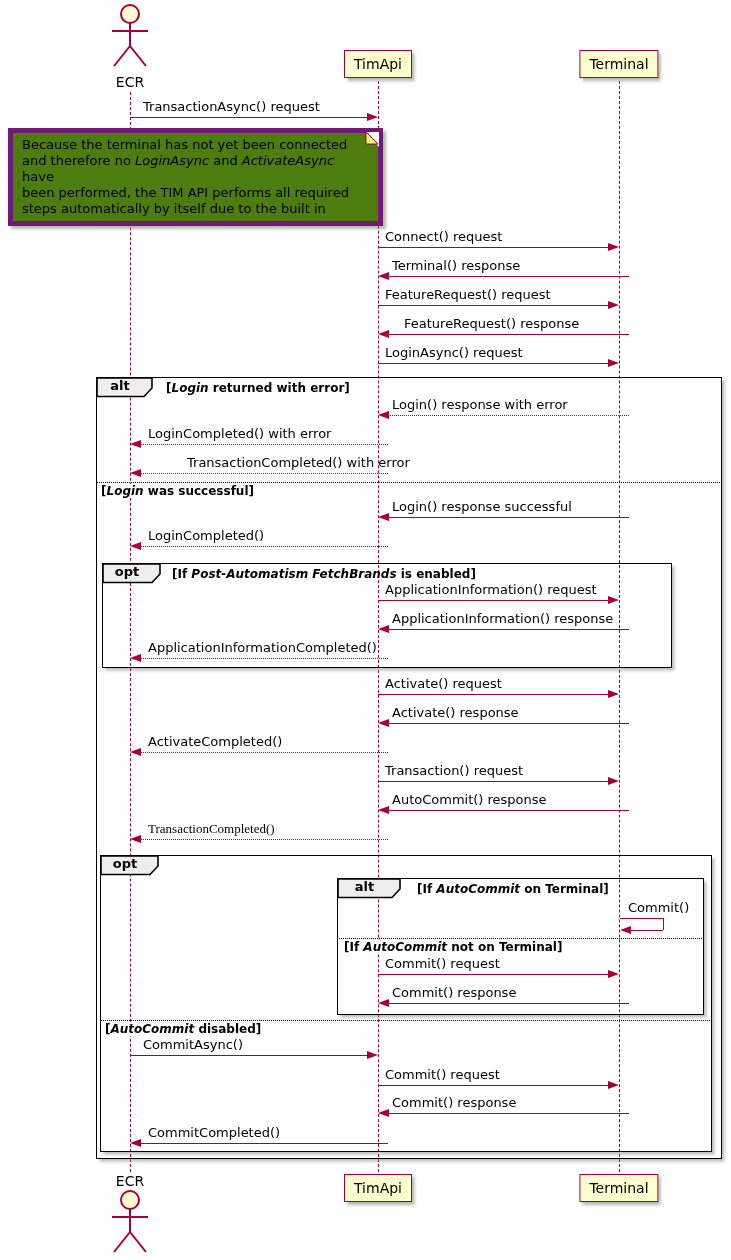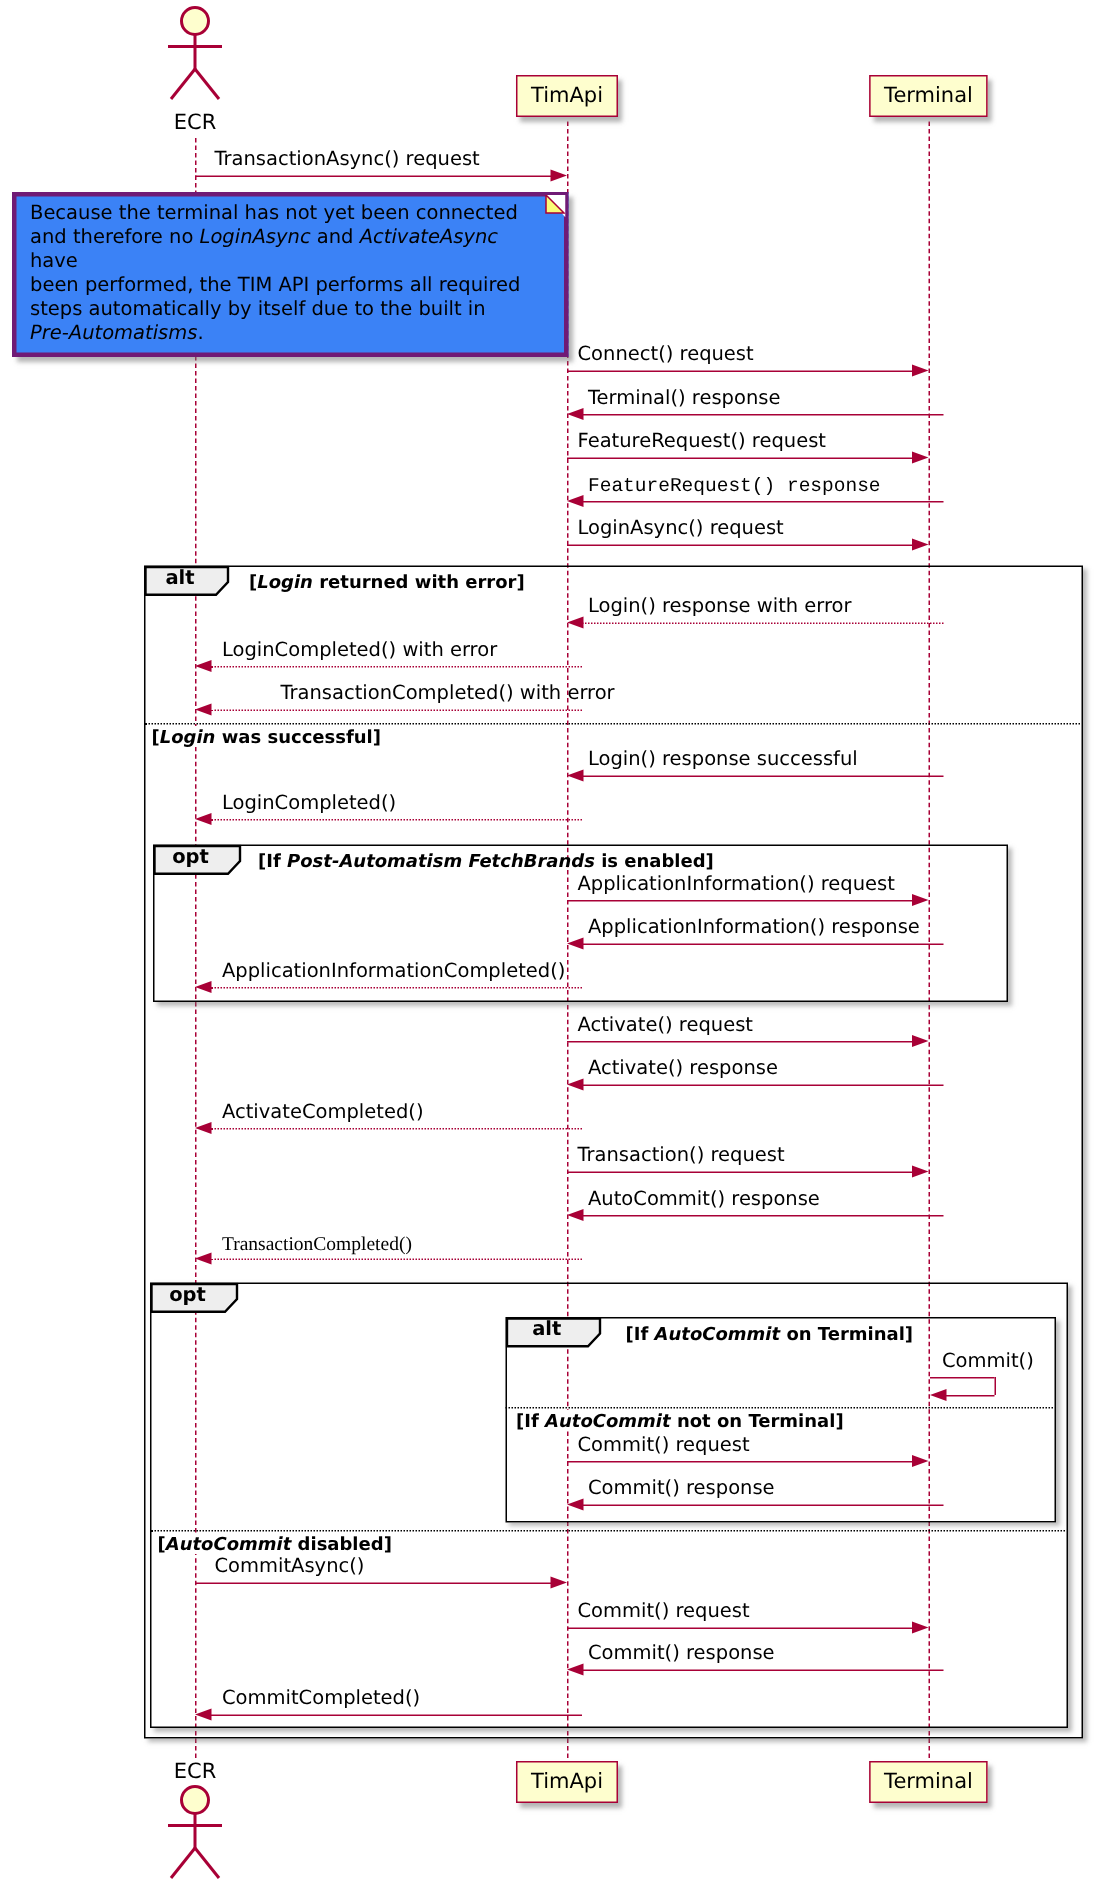--- a/index.html
+++ b/index.html
@@ -23,21 +23,21 @@
   .head.l{border-right:11px solid #A80036;}
   .vseg{position:absolute;width:0;border-left:1px solid #A80036;z-index:5;}
   .frame{position:absolute;border:1.7px solid #000;box-shadow:2.5px 2.5px 3px rgba(120,120,120,.5);z-index:4;pointer-events:none;}
   .pent{position:absolute;left:-1.7px;top:-1.7px;z-index:5;}
   .kw{position:absolute;font-size:13px;font-weight:bold;z-index:6;}
   .cond{position:absolute;font-size:12px;font-weight:bold;white-space:nowrap;z-index:6;}
   .cond em,.divlabel em{font-style:italic;}
   .divider{position:absolute;height:0;border-top:1.5px dotted #000;z-index:5;}
   .divlabel{position:absolute;font-size:12px;font-weight:bold;white-space:nowrap;background:#fff;padding:0 3px 0 1px;z-index:6;text-align:right;}
   .note{
-    position:absolute;background:#3b82f6;border:3px solid #701a75;
+    position:absolute;background:#4d7c0f;border:5px solid #701a75;
     box-shadow:3px 3px 3px rgba(120,120,120,.55);font-size:13px;line-height:16px;
     padding:4px 9px 4px 9px;z-index:8;
   }
   .note em{font-style:italic;}
   .fold{position:absolute;top:-1px;right:-1px;z-index:9;}
 </style>
 </head>
 <body>
 
 <div id="diagram">
@@ -80,21 +80,21 @@
     <div class="head r" style="left: 608px; top: 243px;"></div>
     <div class="msg-label" style="left: 385px; top: 229px;">Connect() request</div>
     <div class="arrow" style="left: 378px; top: 276px; width: 241px; margin-left: 10px;"></div>
     <div class="head l" style="left: 378px; top: 272px;"></div>
     <div class="msg-label" style="left: 392px; top: 258px;">Terminal() response</div>
     <div class="arrow" style="left: 378px; top: 305px; width: 231px; margin-left: 0px;"></div>
     <div class="head r" style="left: 608px; top: 301px;"></div>
     <div class="msg-label" style="left: 385px; top: 287px;">FeatureRequest() request</div>
     <div class="arrow" style="left: 378px; top: 334px; width: 241px; margin-left: 10px;"></div>
     <div class="head l" style="left: 378px; top: 330px;"></div>
-    <div class="msg-label" style="left: 392px; top: 316px; font-family: Liberation Mono, monospace;">FeatureRequest() response</div>
+    <div class="msg-label" style="left: 404px; top: 316px;">FeatureRequest() response</div>
     <div class="arrow" style="left: 378px; top: 363px; width: 231px; margin-left: 0px;"></div>
     <div class="head r" style="left: 608px; top: 359px;"></div>
     <div class="msg-label" style="left: 385px; top: 345px;">LoginAsync() request</div>
     <div class="arrow dotted" style="left: 378px; top: 415px; width: 241px; margin-left: 10px;"></div>
     <div class="head l" style="left: 378px; top: 411px;"></div>
     <div class="msg-label" style="left: 392px; top: 397px;">Login() response with error</div>
     <div class="arrow dotted" style="left: 130px; top: 444px; width: 248px; margin-left: 10px;"></div>
     <div class="head l" style="left: 130px; top: 440px;"></div>
     <div class="msg-label" style="left: 148px; top: 426px;">LoginCompleted() with error</div>
     <div class="arrow dotted" style="left: 130px; top: 473px; width: 248px; margin-left: 10px;"></div>
@@ -154,21 +154,20 @@
     <div class="arrow" style="left: 620px; top: 918px; width: 43px;"></div>
     <div class="vseg" style="left: 663px; top: 918px; height: 12px;"></div>
     <div class="arrow" style="left: 628px; top: 930px; width: 35px;"></div>
     <div class="head l" style="left: 620px; top: 926px;"></div>
     <div class="msg-label" style="left: 628px; top: 900px;">Commit()</div>
     <div class="note" style="left: 8px; top: 128px; width: 347px;">
       <div><span>Because the terminal has not yet been connected</span></div>
       <div><span>and therefore no </span><em>LoginAsync</em><span> and </span><em>ActivateAsync</em><span> have</span></div>
       <div><span>been performed, the TIM API performs all required</span></div>
       <div><span>steps automatically by itself due to the built in</span></div>
-      <div><em>Pre-Automatisms</em><span>.</span></div>
       <div class="fold"><svg width="15" height="15">
           <path d="M2,0 H15 V15 Z" fill="#ffffff"></path>
           <path d="M2,0 L14,12 L2,12 Z" fill="#FBFB77" stroke="#A80036" stroke-width="1"></path>
         </svg></div>
     </div>
     <div class="actor-fig" style="left: 130px; top: 3px;"><svg width="46" height="68" viewBox="0 0 46 68">
         <circle cx="23" cy="11" r="9" fill="#FEFECE" stroke="#A80036" stroke-width="2"></circle>
         <line x1="23" y1="20" x2="23" y2="43" stroke="#A80036" stroke-width="2"></line>
         <line x1="5" y1="28" x2="41" y2="28" stroke="#A80036" stroke-width="2"></line>
         <line x1="23" y1="43" x2="7" y2="63" stroke="#A80036" stroke-width="2"></line>

